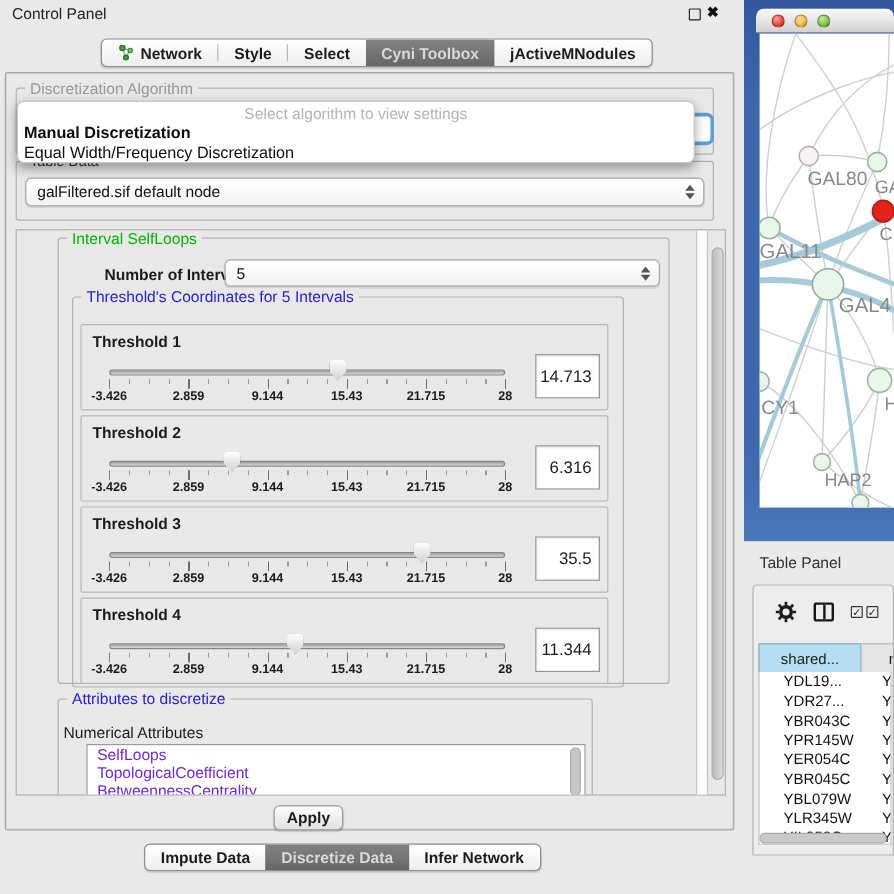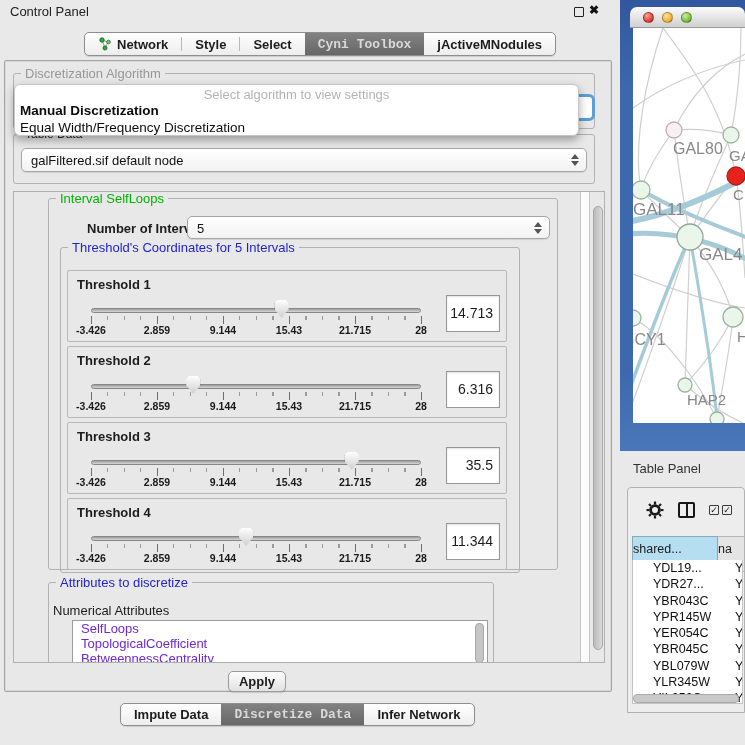--- a/index.html
+++ b/index.html
@@ -23,21 +23,21 @@
   .tabbar {
     display:inline-flex; align-items:stretch;
     border:1px solid #8e8e8e; border-radius:5px;
     background:linear-gradient(#ffffff,#ededed);
     overflow:hidden; height:24px;
     box-shadow:0 1px 1px rgba(0,0,0,0.12);
   }
   #top-tab-bar { left:84px; top:32px; }
   #bottom-tab-bar { left:120px; top:703px; height:23px; }
   .tab { display:flex; align-items:center; gap:5px; padding:0 13px; font-size:13px; font-weight:bold; color:#1c1c1c; cursor:default; white-space:nowrap; }
-  .tab.sel { background:linear-gradient(#828282,#676767); color:#d9d9d9;font-family:Liberation Mono, monospace; }
+  .tab.sel { background:linear-gradient(#828282,#676767); color:#d9d9d9; }
   .tabsep { width:1px; background:#b9b9b9; margin:4px 0; }
 
   
   #main-panel {
     left:4px; top:60px; width:608px; height:632px;
     background:#e8e8e8; border:1px solid #a5a5a5; border-radius:2px;
     box-shadow:inset 0 0 0 1px #d9d9d9;
   }
   .group { position:absolute; border:1px solid #b2b2b2; border-radius:3px; }
   .gtitle { position:absolute; top:-8px; left:7px; background:#e8e8e8; padding:0 4px; font-size:13px; }
@@ -134,21 +134,21 @@
   #net-svg text { font-family:"Liberation Sans", sans-serif; }
 
   
   #tp-label { left:633px; top:461px; font-size:13px; color:#333; }
   #tp-box { left:627px; top:487px; width:118px; height:226px; background:#ededed; border:1px solid #b2b2b2; border-radius:4px 4px 0 0; overflow:hidden; }
   #tp-toolbar { left:0; top:0; width:118px; height:47px; }
   #gear-ic { left:18px; top:13px; width:18px; height:18px; }
   #split-ic { left:50px; top:14px; width:17px; height:16px; border:2px solid #161616; border-radius:2px; background:linear-gradient(#161616,#161616) center/2px 100% no-repeat; }
   .cb-ic { position:absolute; top:17px; width:10px; height:10px; border:1.4px solid #3a3a3a; border-radius:1px; font-size:9px; line-height:8px; text-align:center; color:#222; }
   #cb1 { left:81px; } #cb2 { left:94px; }
-  .tp-h { position:absolute; top:48px; height:36px; font-size:12.5px; line-height:24px; text-align:left; color:#1c1c1c; border:1px solid #9fb6c0; }
+  .tp-h { position:absolute; top:48px; height:36px; font-size:12.5px; line-height:24px; text-align:center; color:#1c1c1c; border:1px solid #9fb6c0; }
   #tp-h1 { left:4px; width:86px; background:#b5dff1; border-color:#85aabb; }
   #tp-h2 { left:90px; width:60px; background:#e4e4e4; border-color:#b5b5b5; border-left:none; }
   #tp-body { left:4px; top:72px; width:111px; height:144px; background:#fff; border:1px solid #c4c4c4; border-top:none; overflow:hidden; z-index:1;padding-left:12px; }
   .tp-row { position:relative; height:16.3px; font-size:12.5px; color:#101010; }
   .tp-row span { position:absolute; top:1px; white-space:nowrap; }
   .tp-row .c1 { left:8px; } .tp-row .c2 { left:90px; }
   #tp-hscroll { left:5px; top:206px; width:106px; height:9px; background:#c9c9c9; border:1px solid #aaaaaa; border-radius:4px; z-index:2; }
 </style>
 </head>
 <body>

